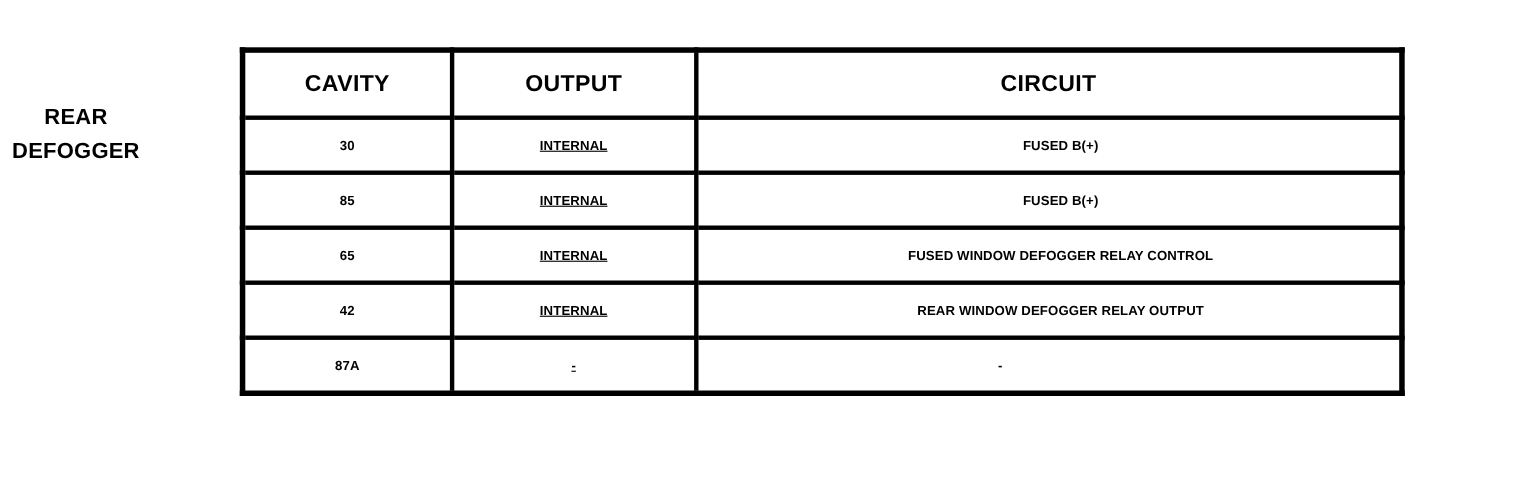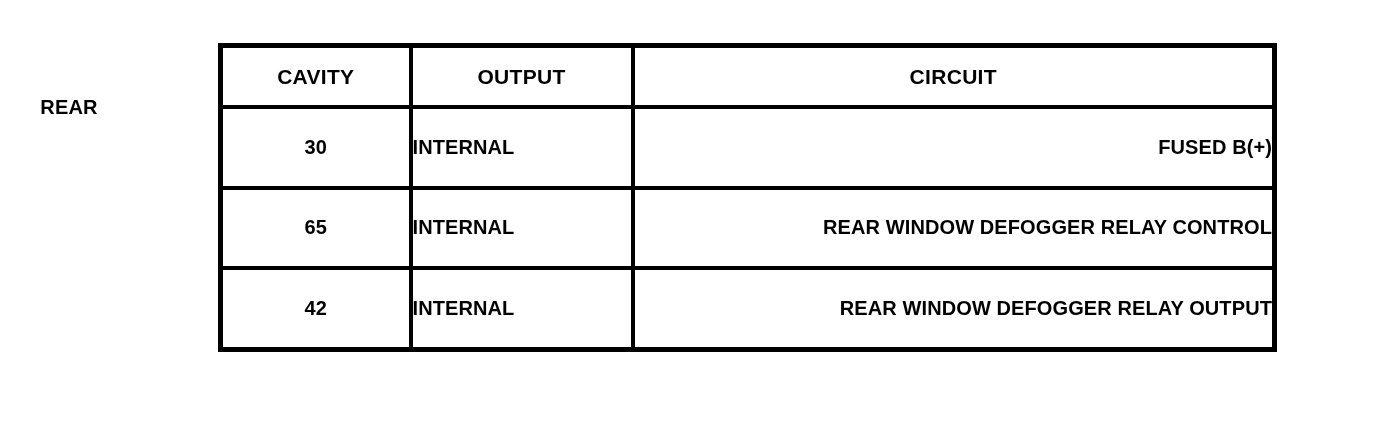--- a/index.html
+++ b/index.html
@@ -65,46 +65,48 @@
     height: 57px;
     font-size: 21px;
     font-weight: bold;
     text-align: center;
     letter-spacing: 0.3px;
   }
 
   
   #pinout-table tbody td {
     height: 46px;
-    font-size: 20px;
+    font-size: 12px;
     font-weight: bold;
     letter-spacing: 0.1px;
   }
   #pinout-table tbody td.cell-cavity {
     text-align: center;
   }
   #pinout-table tbody td.cell-circuit {
-    text-align: left;
+    text-align: center;
+    text-decoration: underline;
   }
   #pinout-table tbody td.cell-function {
-    text-align: right;
+    text-align: center;
     padding-left: 22px;
   }
   
   #pinout-table tbody td.cell-function.is-dash {
     text-align: center;
     padding-left: 0;
     padding-right: 88px;
   }
 </style>
 </head>
 <body>
 
 <div id="component-label">
   <span class="label-line">REAR</span>
+  <span class="label-line">DEFOGGER</span>
 </div>
 
 <table id="pinout-table">
   <colgroup>
     <col class="col-cavity">
     <col class="col-circuit">
     <col class="col-function">
   </colgroup>
   <thead>
     <tr>
@@ -113,23 +115,33 @@
       <th>CIRCUIT</th>
     </tr>
   </thead>
   <tbody>
     <tr>
       <td class="cell-cavity">30</td>
       <td class="cell-circuit">INTERNAL</td>
       <td class="cell-function">FUSED B(+)</td>
     </tr>
     <tr>
+      <td class="cell-cavity">85</td>
+      <td class="cell-circuit">INTERNAL</td>
+      <td class="cell-function">FUSED B(+)</td>
+    </tr>
+    <tr>
       <td class="cell-cavity">65</td>
       <td class="cell-circuit">INTERNAL</td>
-      <td class="cell-function">REAR WINDOW DEFOGGER RELAY CONTROL</td>
+      <td class="cell-function">FUSED WINDOW DEFOGGER RELAY CONTROL</td>
     </tr>
     <tr>
       <td class="cell-cavity">42</td>
       <td class="cell-circuit">INTERNAL</td>
       <td class="cell-function">REAR WINDOW DEFOGGER RELAY OUTPUT</td>
     </tr>
+    <tr>
+      <td class="cell-cavity">87A</td>
+      <td class="cell-circuit">-</td>
+      <td class="cell-function is-dash">-</td>
+    </tr>
   </tbody>
 </table>
 
 </body></html>

